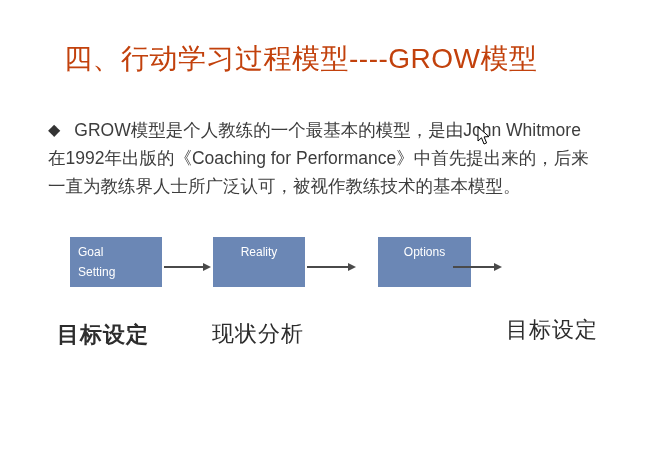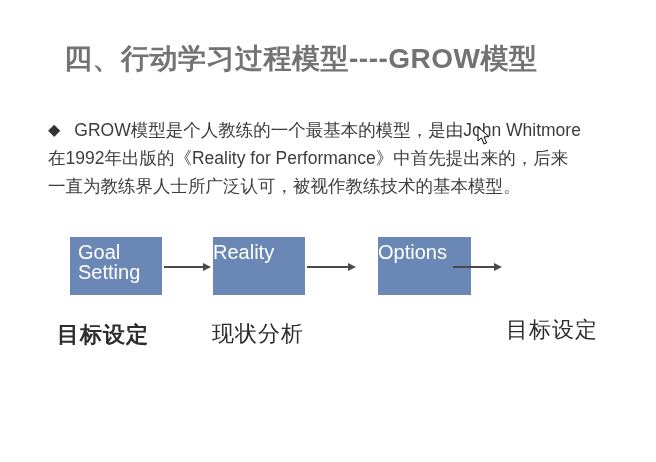--- a/index.html
+++ b/index.html
@@ -5,49 +5,49 @@
   html,body{margin:0;padding:0;background:#ffffff;}
   .slide{
     position:relative;
     width:656px;height:462px;
     background:#ffffff;
     overflow:hidden;
     font-family:"Liberation Sans","DejaVu Sans",sans-serif;
   }
   .title{
     position:absolute;left:64px;top:40px;width:560px;
-    font-size:28px;font-weight:bold;
-    color:#737373;
+    font-size:28px;font-weight:normal;
+    color:#c2410c;
     letter-spacing:0.5px;
     white-space:nowrap;
   }
   .paragraph{
     position:absolute;left:48px;top:116px;width:600px;
     font-size:17.5px;line-height:28px;
     color:#3d3d3d;
   }
   .para-line{white-space:nowrap;}
   .bullet{
     display:inline-block;
     margin-right:14px;
     font-size:16px;
     color:#333333;
     vertical-align:1px;
   }
   .flow-box{
-    position:absolute;top:237px;height:58px;
+    position:absolute;top:237px;height:50px;
     background:#6b87b5;
     box-sizing:border-box;
     color:#ffffff;
-    font-size:20px;
+    font-size:12px;
     line-height:20px;
     padding-top:5px;
   }
   .flow-box.left{ text-align:left;padding-left:8px; }
-  .flow-box.center{ }
+  .flow-box.center{ text-align:center; }
   .flow-arrow{
     position:absolute;top:260px;height:13px;
     display:flex;align-items:center;
   }
   .arrow-line{flex:1;height:2px;background:#4a4a4a;}
   .arrow-head{
     width:0;height:0;
     border-left:8px solid #4a4a4a;
     border-top:4.5px solid transparent;
     border-bottom:4.5px solid transparent;
@@ -65,21 +65,21 @@
 </style>
 </head>
 <body>
 
 <div class="slide">
 
   <div class="title">四、行动学习过程模型----GROW模型</div>
 
   <div class="paragraph">
     <div class="para-line"><span class="bullet">◆</span><span>GROW模型是个人教练的一个最基本的模型，是由John Whitmore</span></div>
-    <div class="para-line">在1992年出版的《Reality for Performance》中首先提出来的，后来</div>
+    <div class="para-line">在1992年出版的《Coaching for Performance》中首先提出来的，后来</div>
     <div class="para-line">一直为教练界人士所广泛认可，被视作教练技术的基本模型。</div>
   </div>
 
   <svg class="cursor" viewBox="0 0 13 19">
     <path d="M1,1 L1,15 L4.5,11.8 L7,18 L9.6,16.9 L7.1,10.9 L12,10.6 Z" fill="#ffffff" stroke="#000000" stroke-width="1"></path>
   </svg>
 
   <div class="flow-box left" style="left:70px;width:92px;">
     <div>Goal</div>
     <div>Setting</div>

